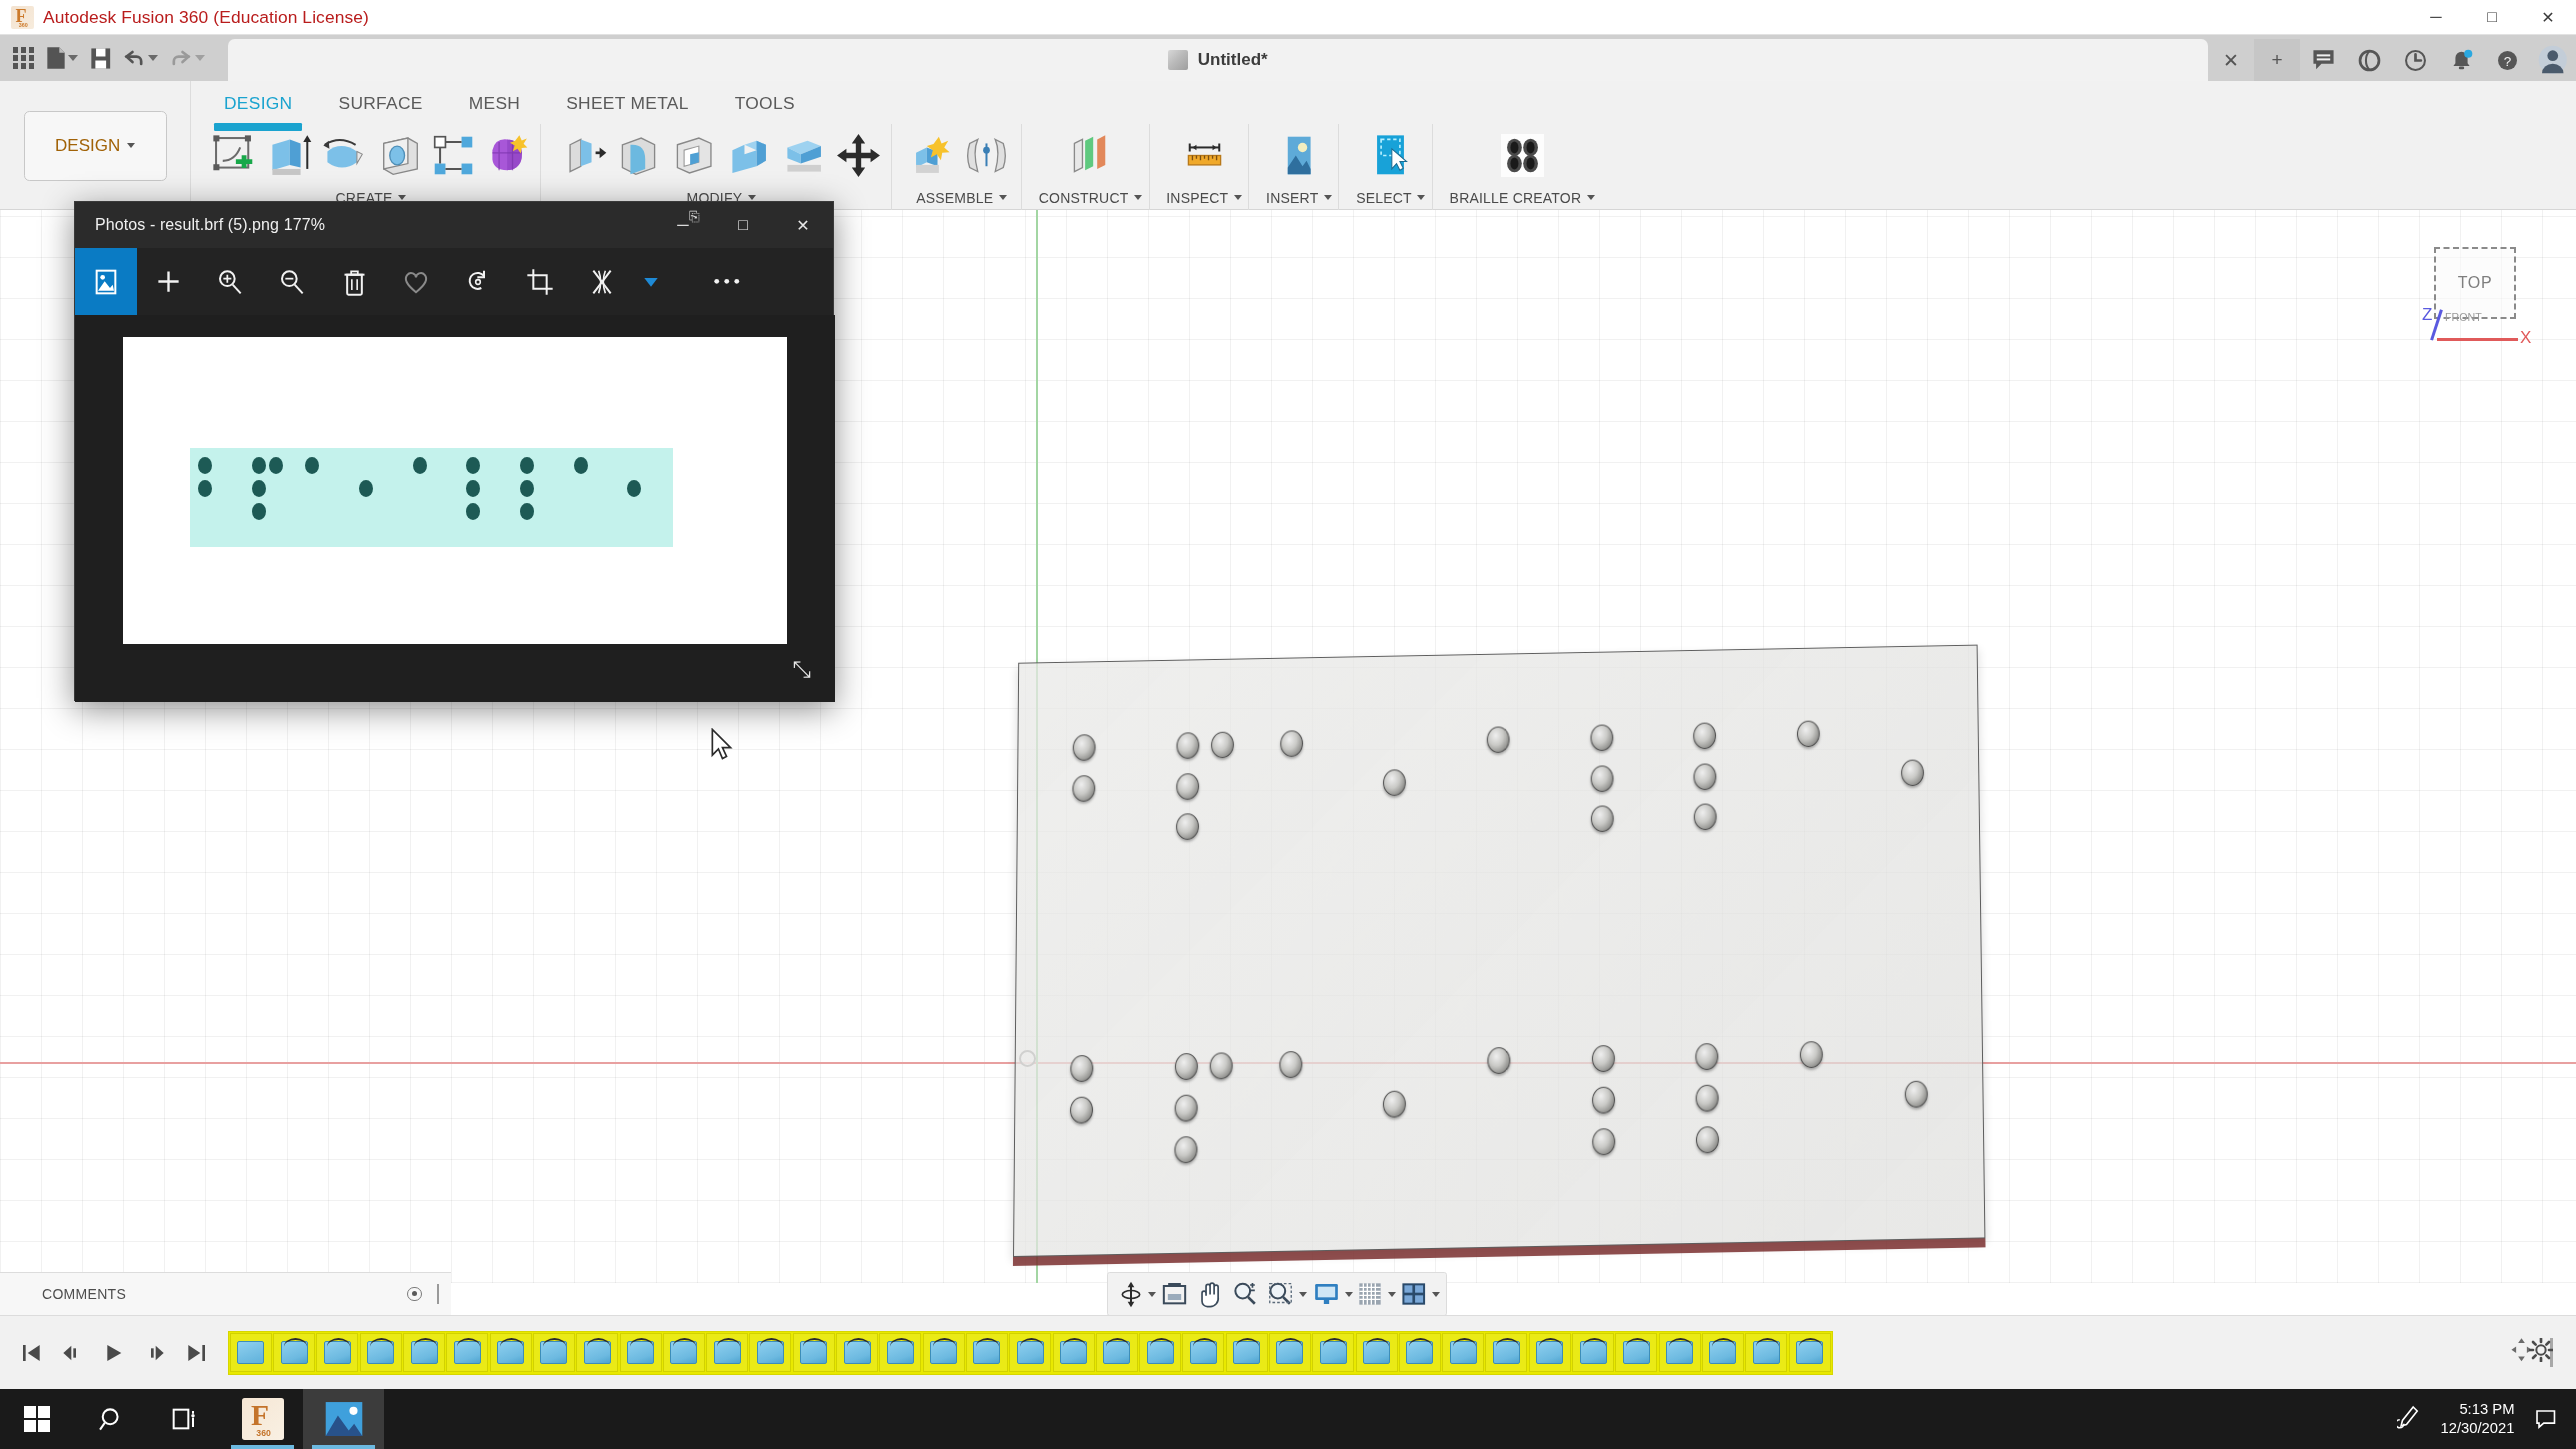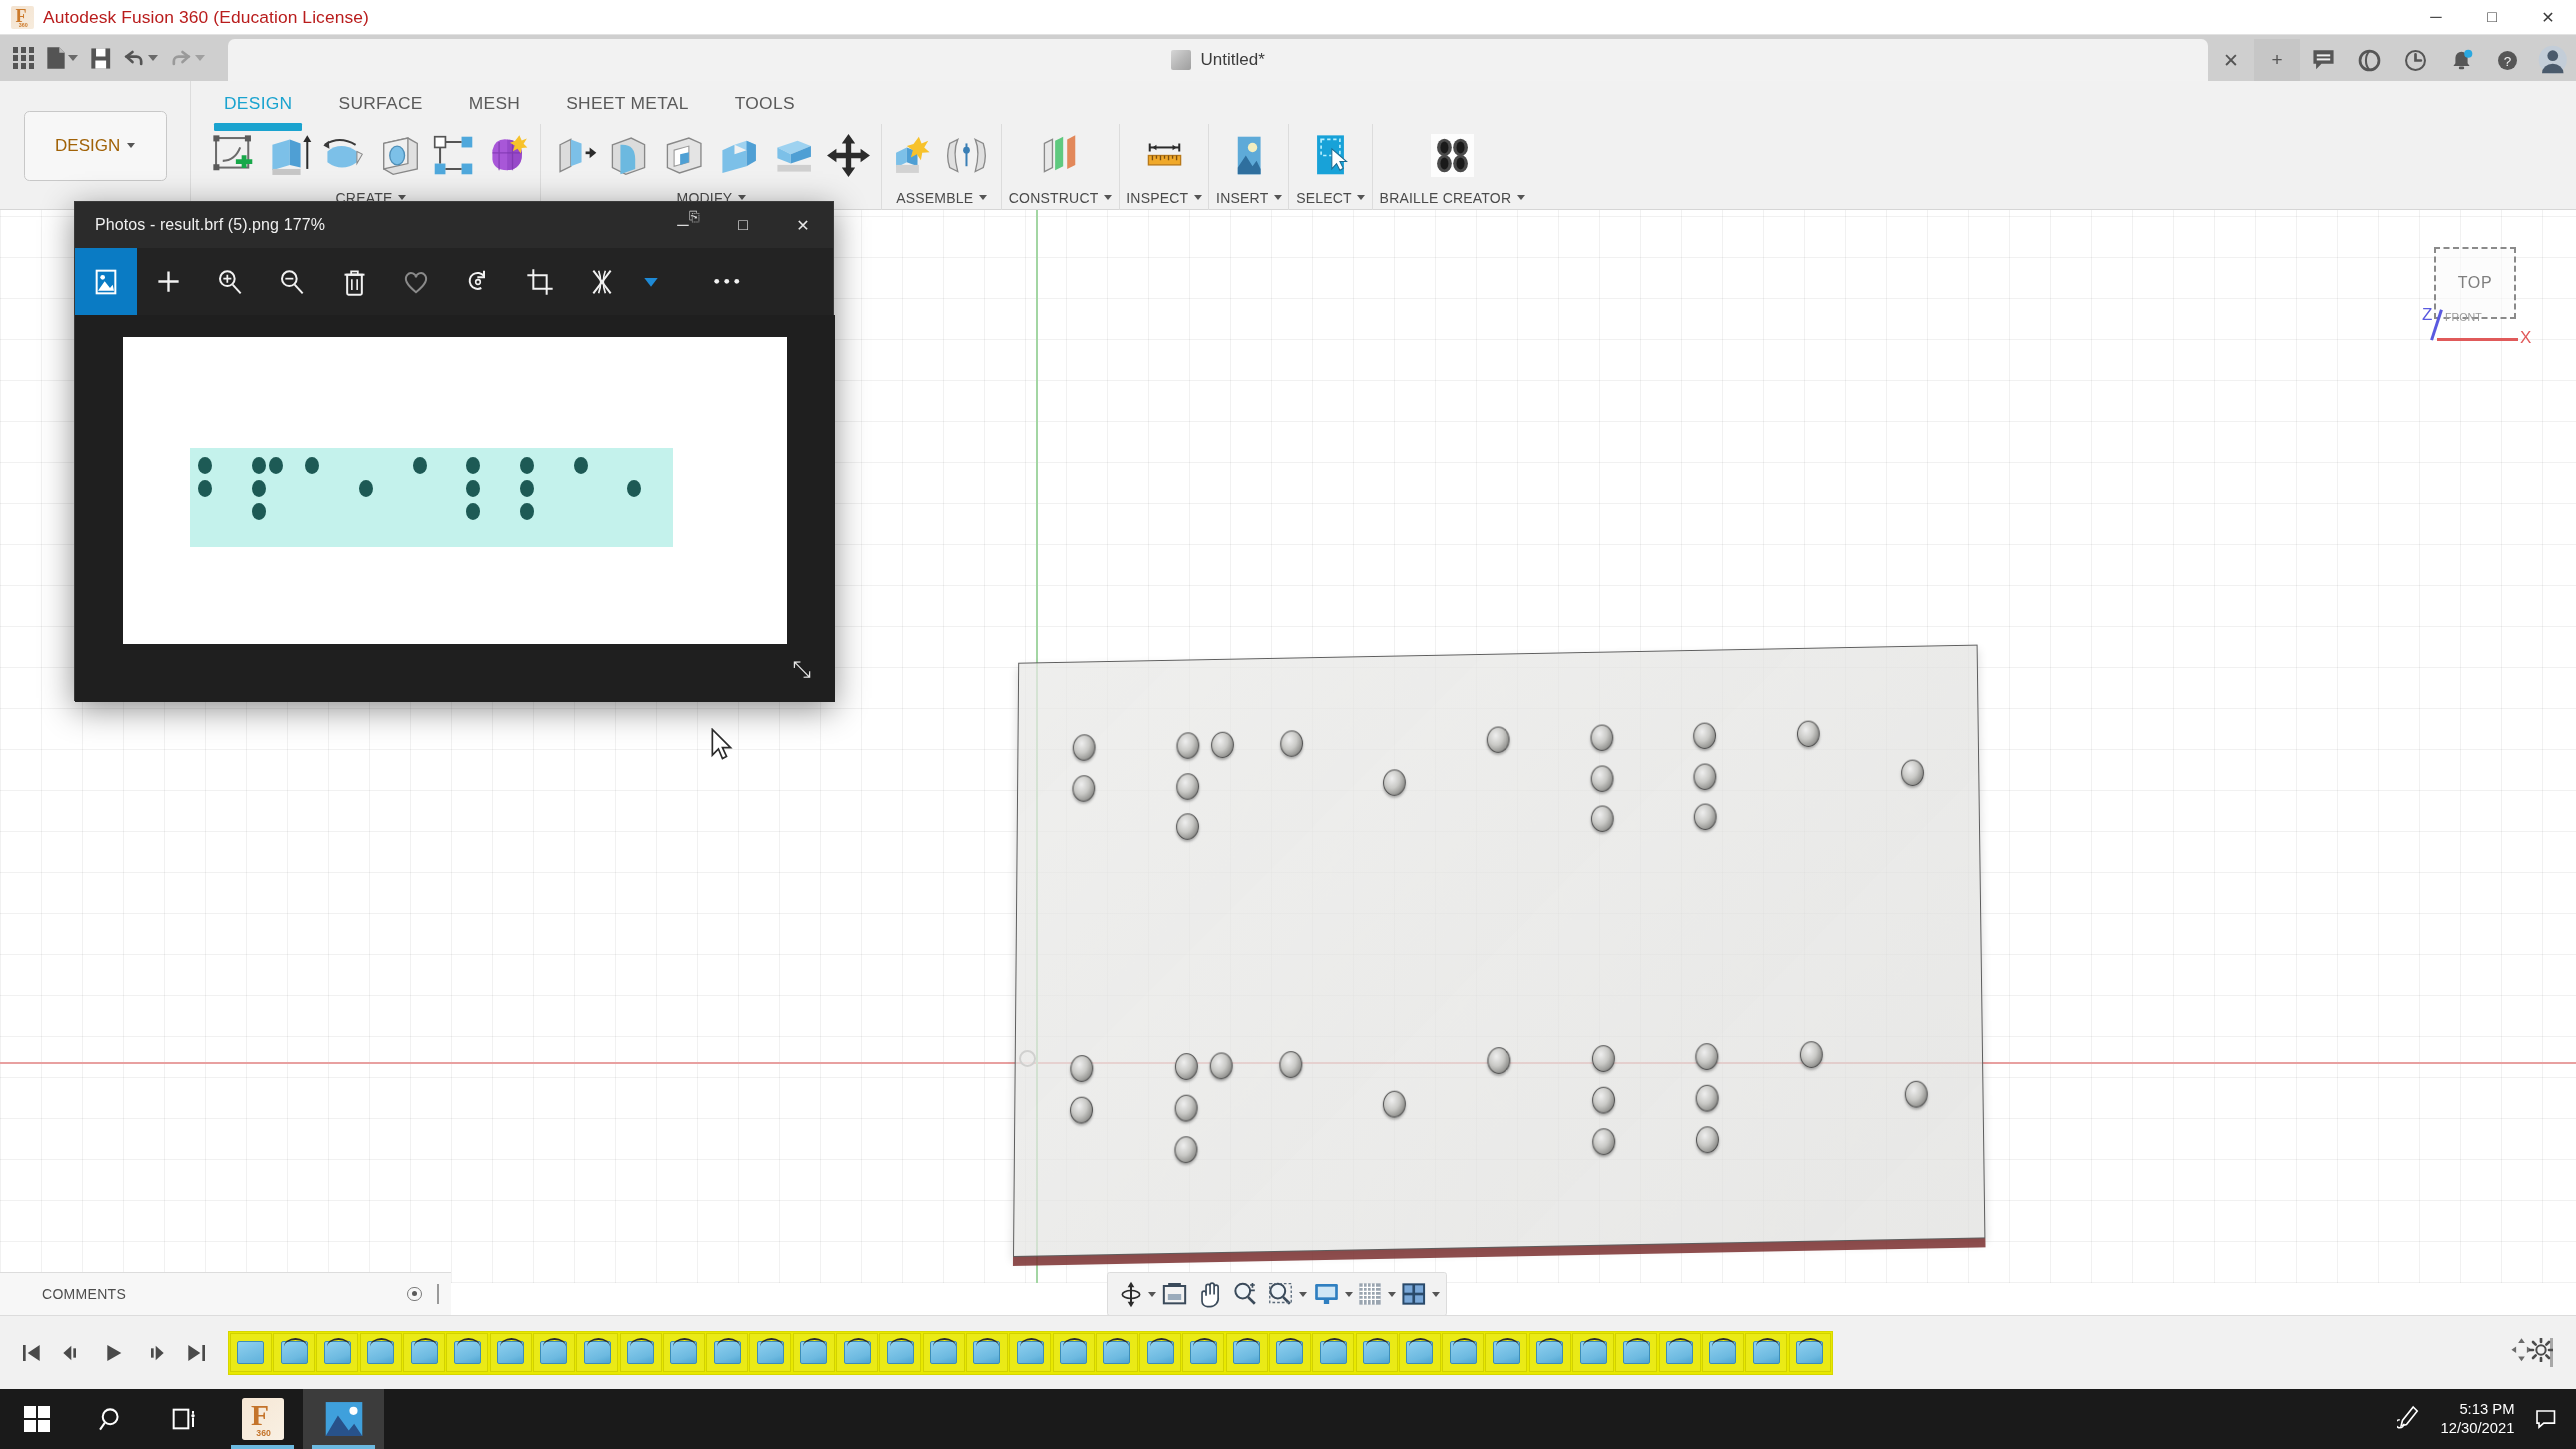--- a/index.html
+++ b/index.html
@@ -69,21 +69,21 @@
     display: flex; align-items: center; padding: 0 17.4px; gap: 9.4px;
     min-width: 416px;
   }
   .doc-tab.spacer-tab { flex: 1 1 auto; background: #f2f2f2; min-width: 0;
      justify-content: center; }
   .cube-ico {
     width: 20px; height: 20px;
     background: linear-gradient(135deg,#d7d7d7 0%,#b9b9b9 48%,#9e9e9e 100%);
     border-radius: 2px;
   }
-  .doc-tab-label { font-size: 17px; color: #3c3c3c; }
+  .doc-tab-label { font-size: 17px; color: #3c3c3c; font-weight: bold; }
   #tab-actions { display: flex; align-items: center; height: 42px; }
   .tab-ico {
     width: 46px; height: 42px; display: flex; align-items: center;
     justify-content: center; color: #555; font-size: 19px; position: relative;
   }
   .tab-ico.plus-tab { background: #c6c6c6; }
 
   
   #ribbon {
     position: absolute; left: 0; top: 81px; width: 2576px; height: 129px;
@@ -106,21 +106,21 @@
     font-size: 17.4px; color: #5a5a5a; letter-spacing: 0.3px;
     padding: 8px 23px 6.7px 23px; position: relative; white-space: nowrap;
   }
   .ribbon-tab.active { color: #1aa3cf; }
   .ribbon-tab.active::after {
     content: ""; position: absolute; left: 13.4px; right: 13.4px; bottom: -10.7px;
     height: 8px; background: #1aa3cf; border-radius: 1.3px;
   }
   #ribbon-panels {
     position: absolute; left: 201px; top: 43px; right: 0; height: 86px;
-    display: flex; align-items: flex-start;
+    display: flex; align-items: flex-start; gap: 10px;
   }
   .panel { display: flex; flex-direction: column; align-items: center;
     height: 86px; padding: 0 6.7px; border-right: 0.7px solid #dcdcdc; }
   .panel:last-child { border-right: none; }
   .panel-icons { display: flex; align-items: center; gap: 4px; height: 62px; }
   .panel-label {
     font-size: 14px; color: #4a4a4a; display: flex; align-items: center;
     gap: 5.4px; height: 23px; letter-spacing: 0.2px;
   }
   .caret-sm {

